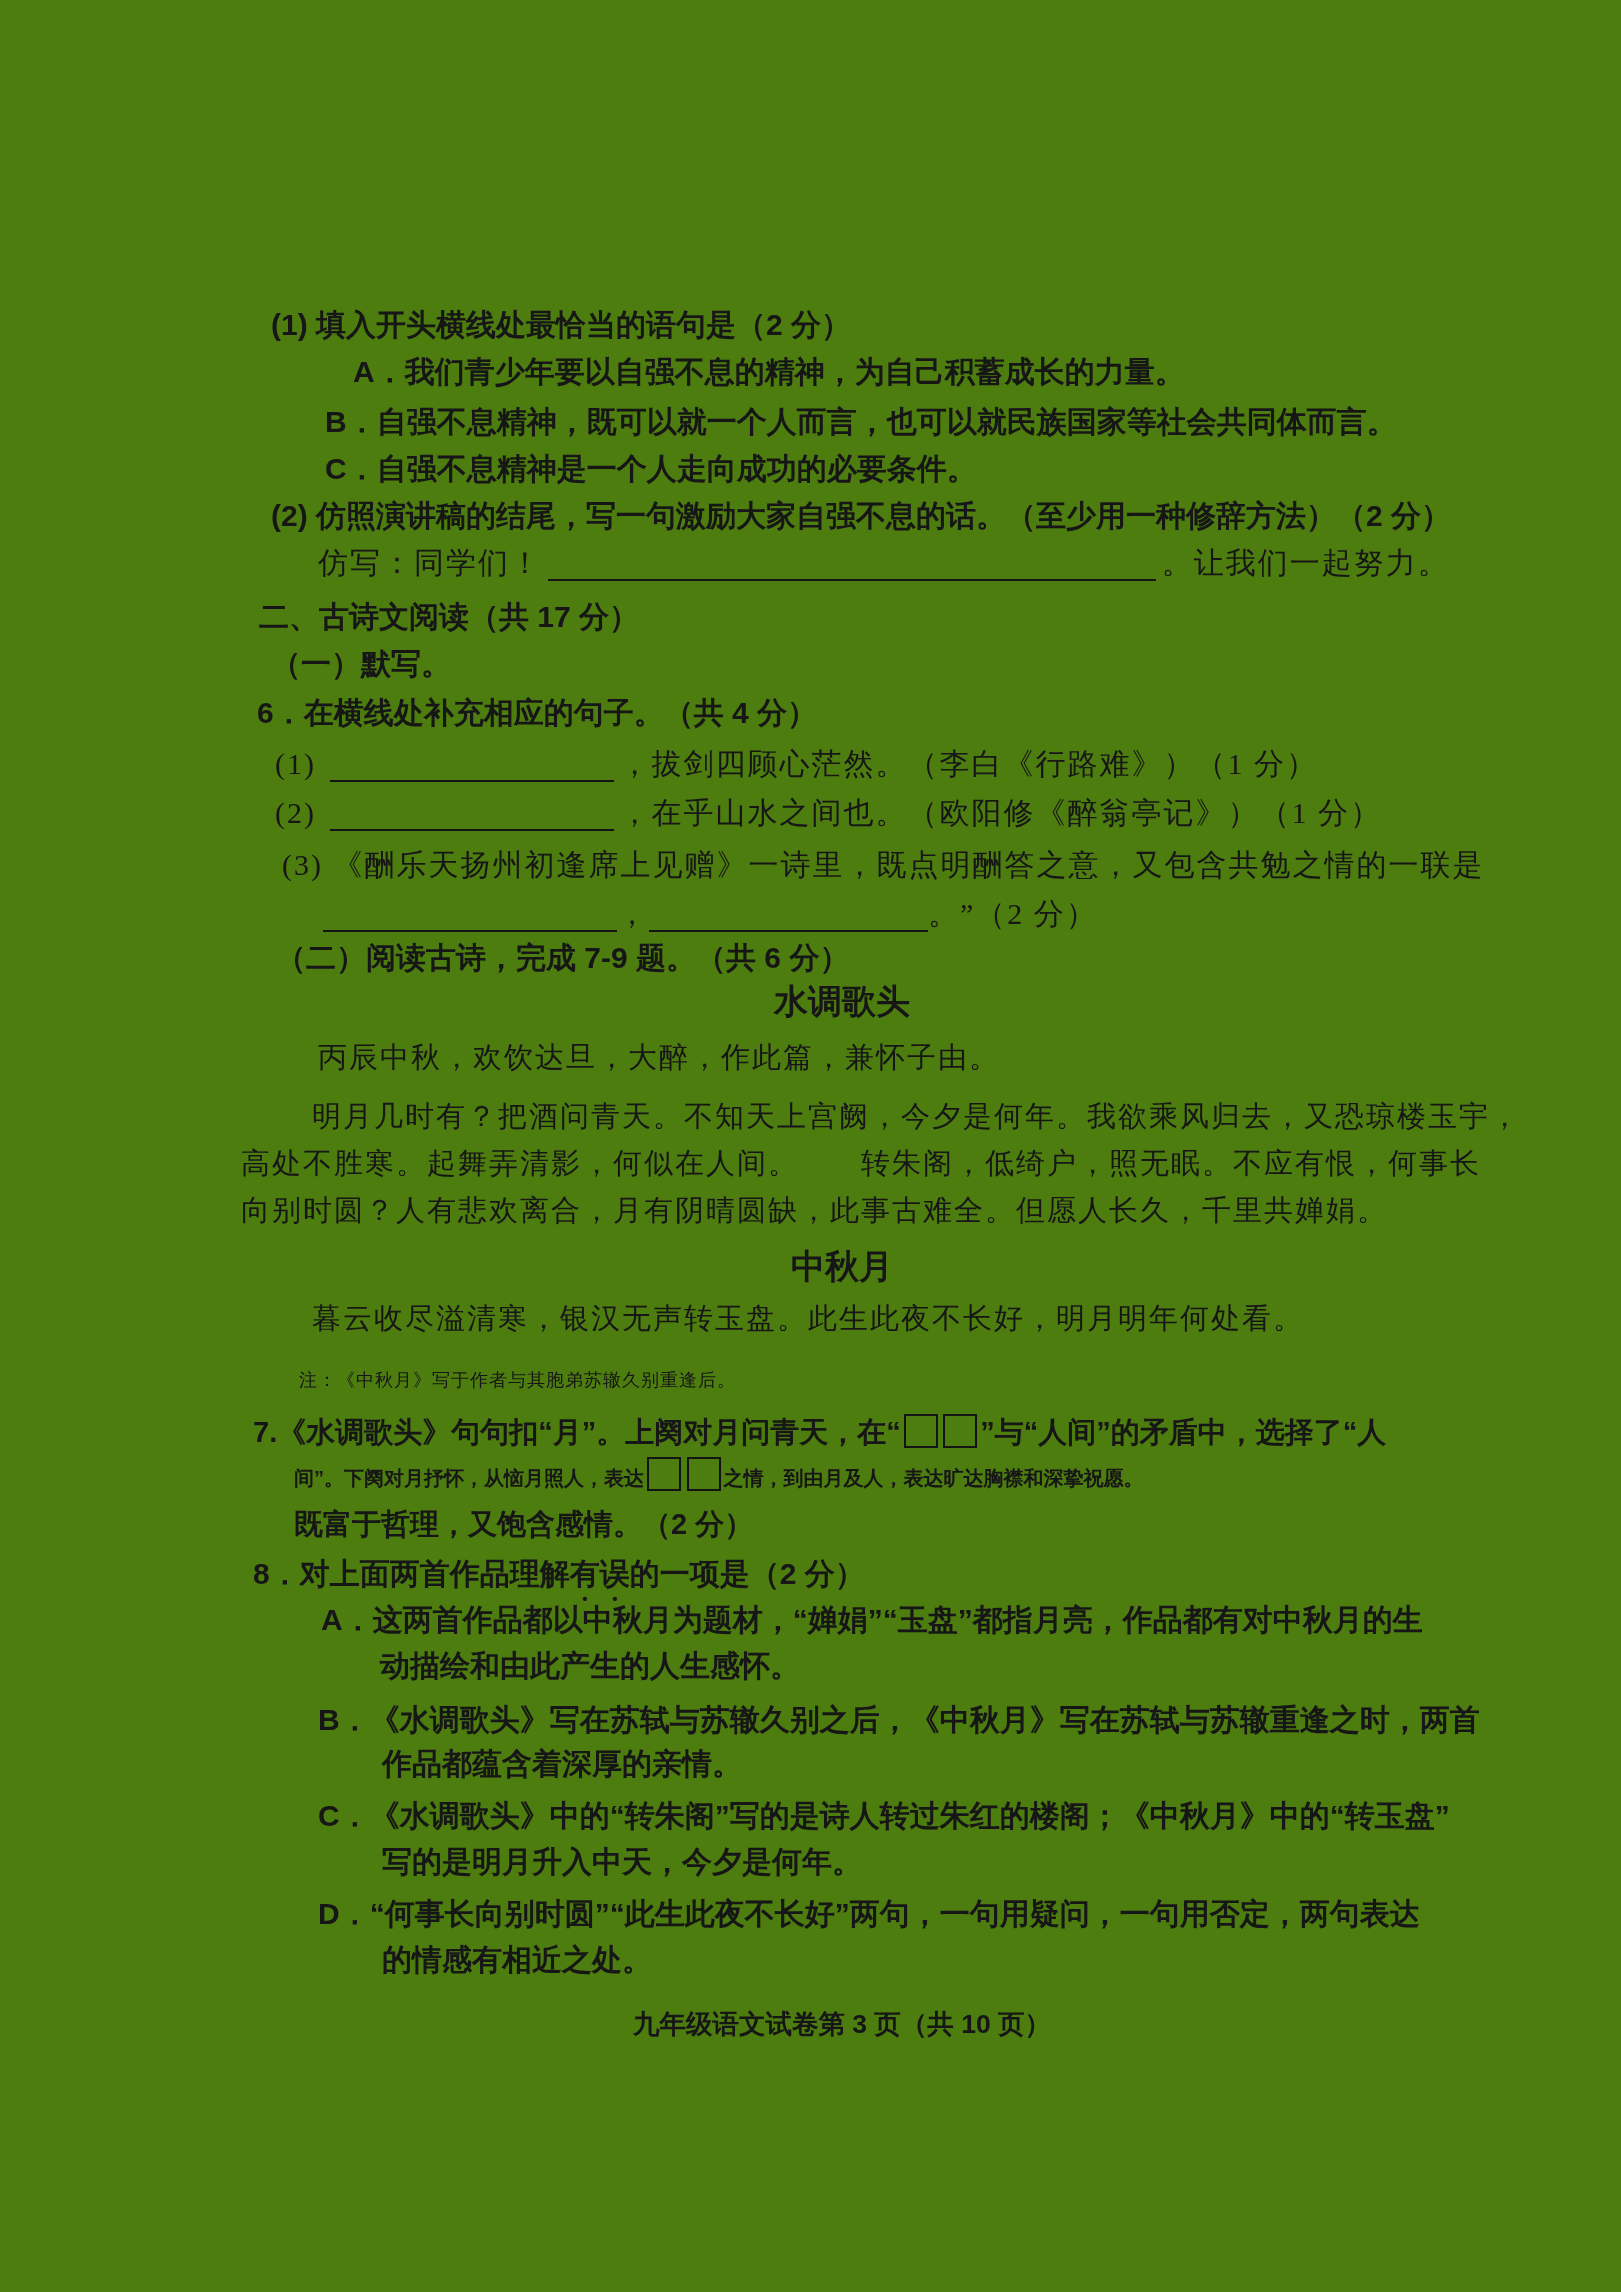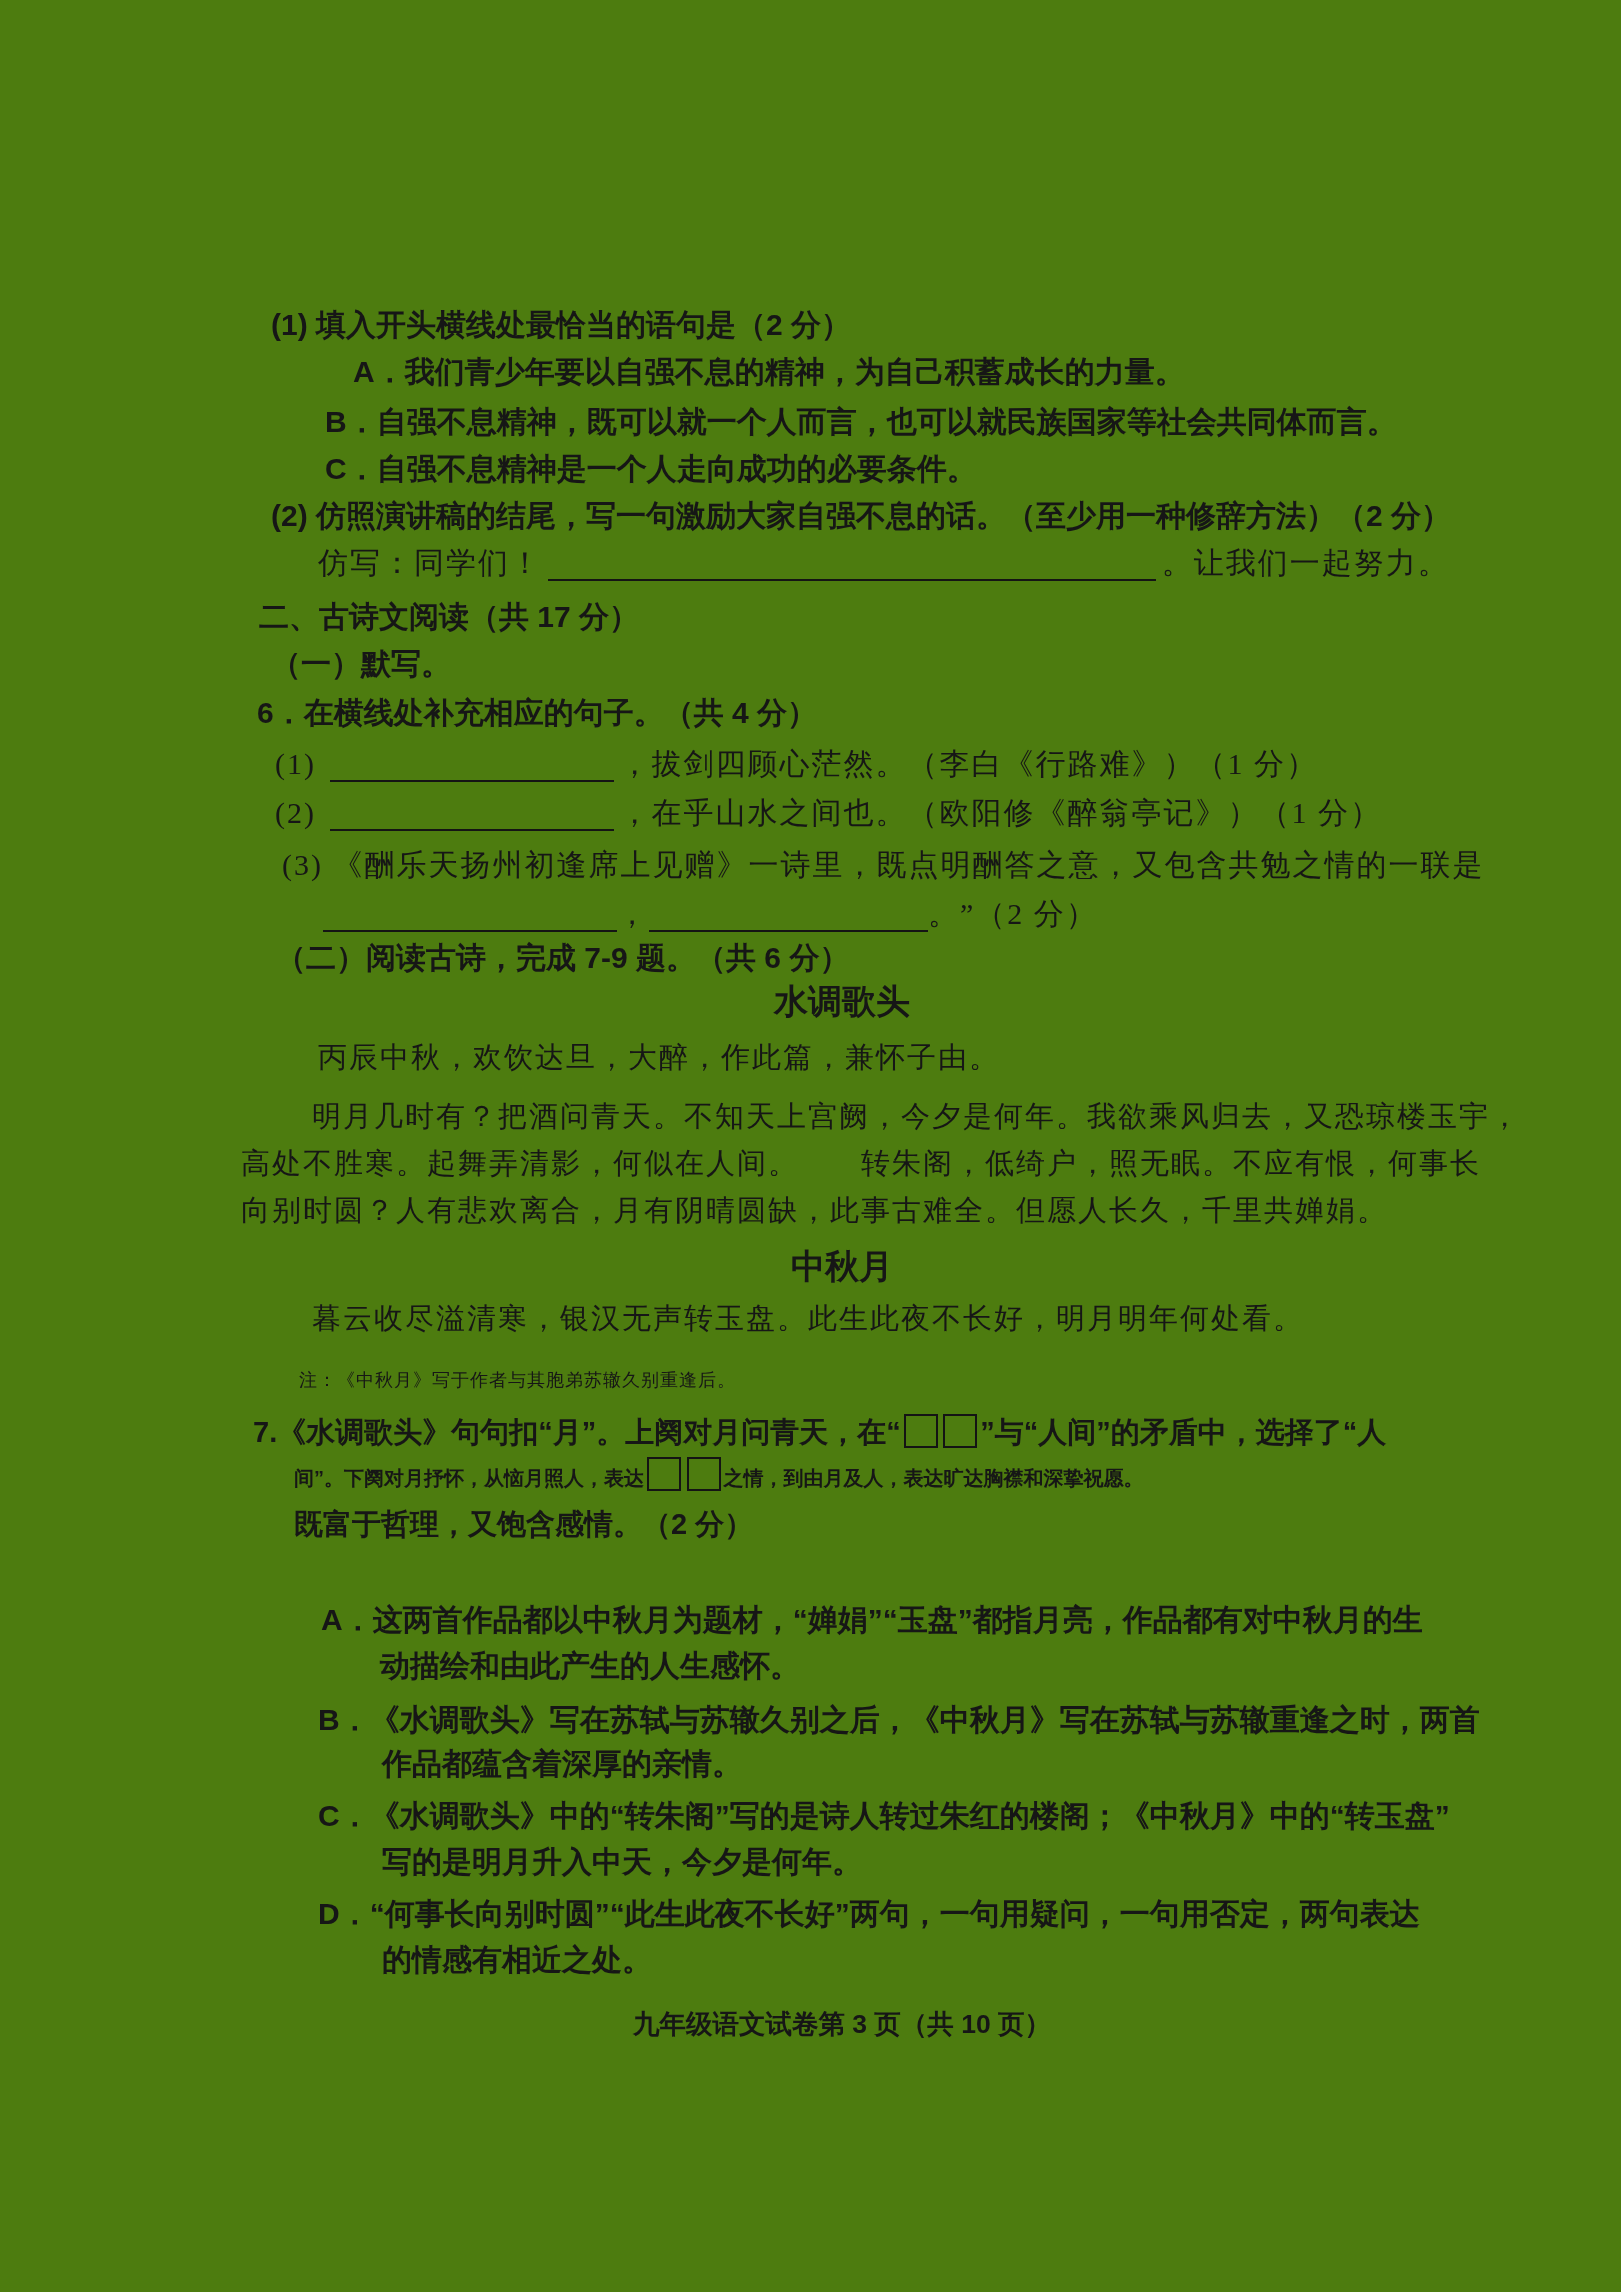--- a/index.html
+++ b/index.html
@@ -97,20 +97,23 @@
   <div class="line poem note" style="left:299px;top:1359px;">注：《中秋月》写于作者与其胞弟苏辙久别重逢后。</div>
 
   <div class="line hei" style="left:253px;top:1411px;font-size:29px;">
     <span>7.《水调歌头》句句扣“月”。上阕对月问青天，在“</span><span class="sqbox"></span><span class="sqbox"></span><span>”与“人间”的矛盾中，选择了“人</span>
   </div>
   <div class="line hei" style="left:294px;top:1457px;font-size:20px;">
     <span>间”。下阕对月抒怀，从恼月照人，表达</span><span class="sqbox"></span><span class="sqbox"></span><span>之情，到由月及人，表达旷达胸襟和深挚祝愿。</span>
   </div>
   <div class="line hei" style="left:294px;top:1503px;font-size:29px;">既富于哲理，又饱含感情。（2 分）</div>
 
+  <div class="line hei" style="left:253px;top:1552px;">
+    <span>8．对上面两首作品理解</span><span class="emph">有误</span><span>的一项是（2 分）</span>
+  </div>
   <div class="line hei" style="left:321px;top:1598px;">A．这两首作品都以中秋月为题材，“婵娟”“玉盘”都指月亮，作品都有对中秋月的生</div>
   <div class="line hei" style="left:380px;top:1644px;">动描绘和由此产生的人生感怀。</div>
   <div class="line hei" style="left:318px;top:1698px;">B．《水调歌头》写在苏轼与苏辙久别之后，《中秋月》写在苏轼与苏辙重逢之时，两首</div>
   <div class="line hei" style="left:382px;top:1742px;">作品都蕴含着深厚的亲情。</div>
   <div class="line hei" style="left:318px;top:1794px;">C．《水调歌头》中的“转朱阁”写的是诗人转过朱红的楼阁；《中秋月》中的“转玉盘”</div>
   <div class="line hei" style="left:382px;top:1840px;">写的是明月升入中天，今夕是何年。</div>
   <div class="line hei" style="left:318px;top:1892px;">D．“何事长向别时圆”“此生此夜不长好”两句，一句用疑问，一句用否定，两句表达</div>
   <div class="line hei" style="left:382px;top:1938px;">的情感有相近之处。</div>
 
   <div class="footer" style="top:2005px;">九年级语文试卷第 3 页（共 10 页）</div>

